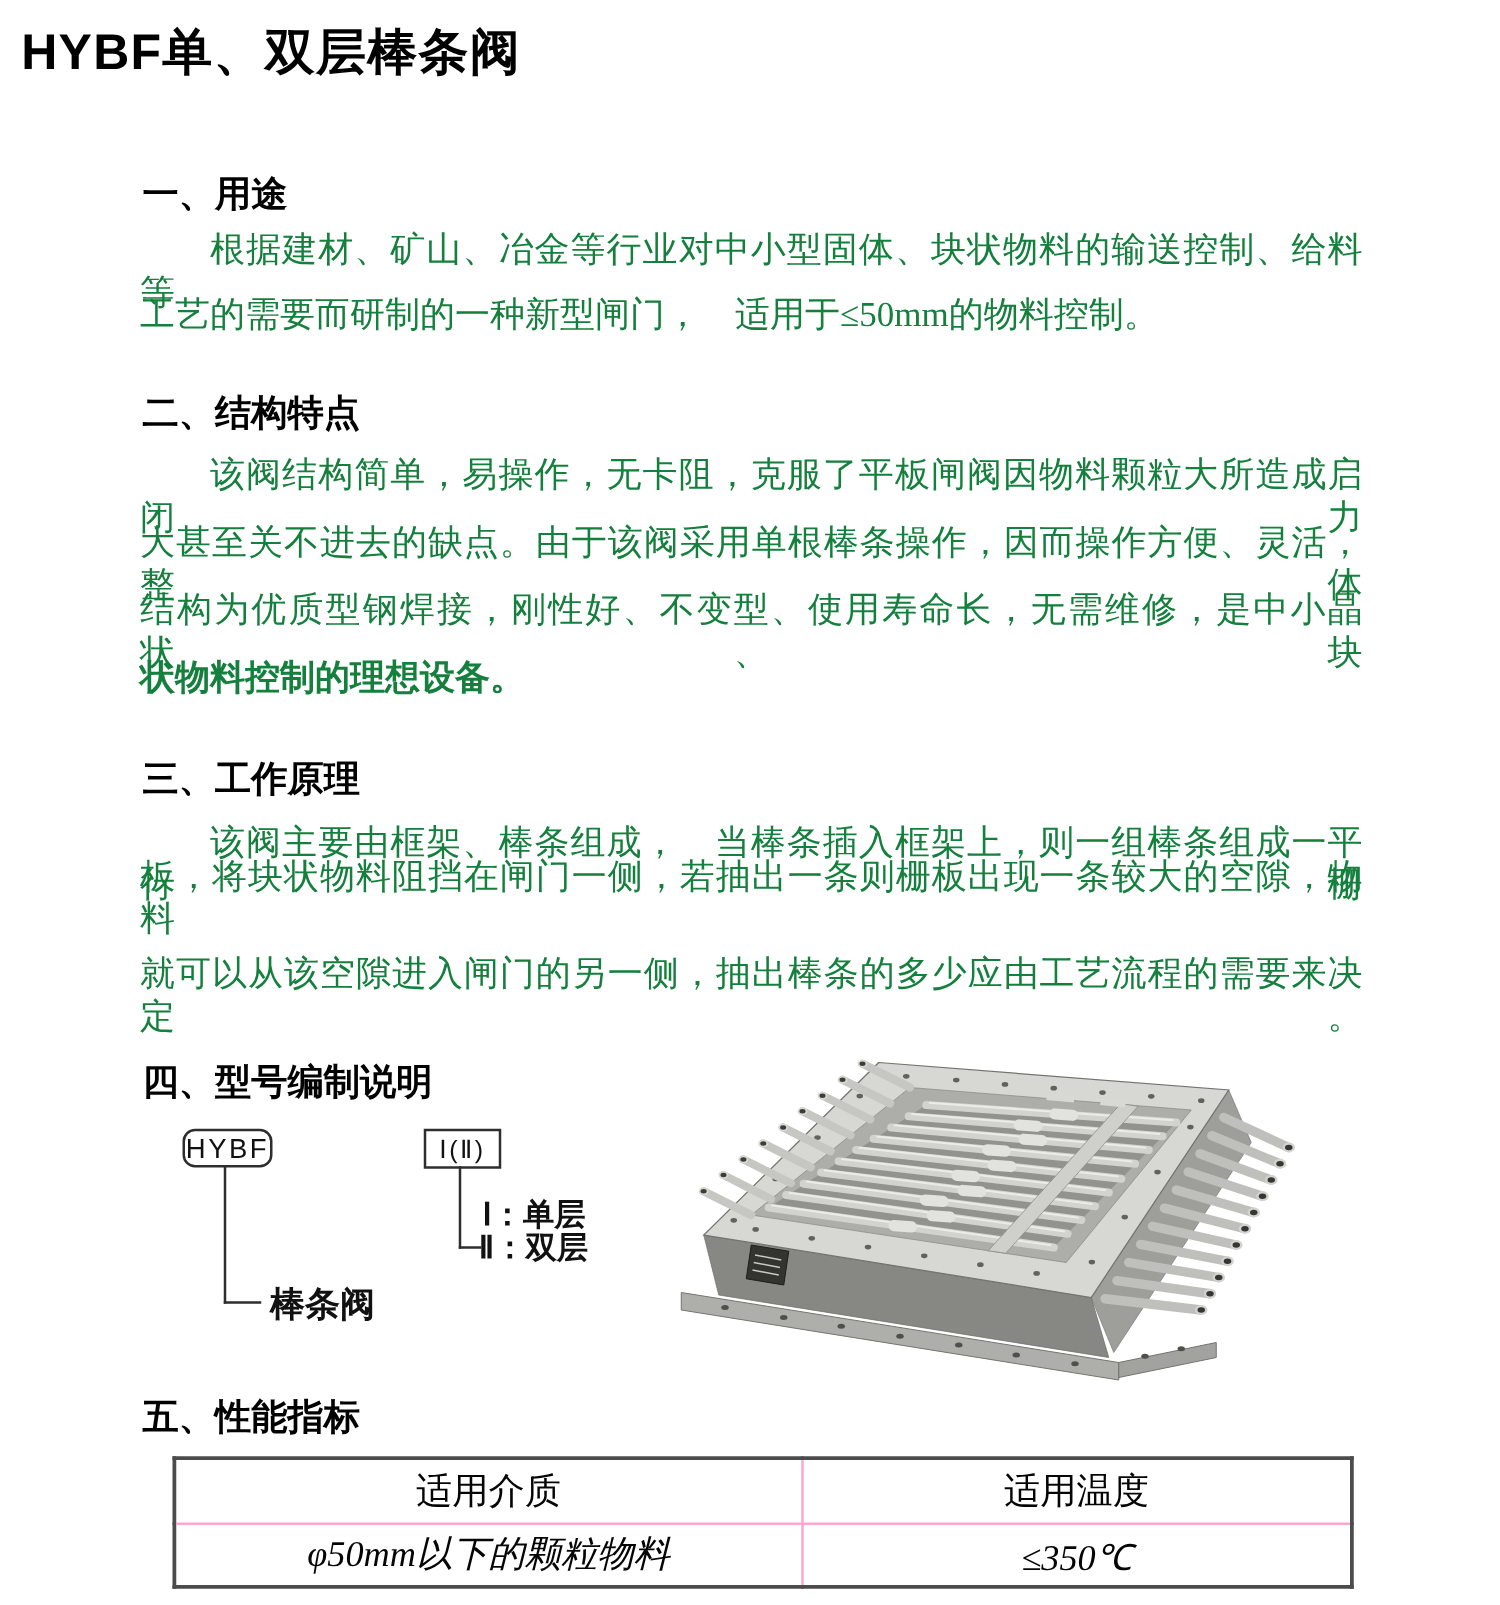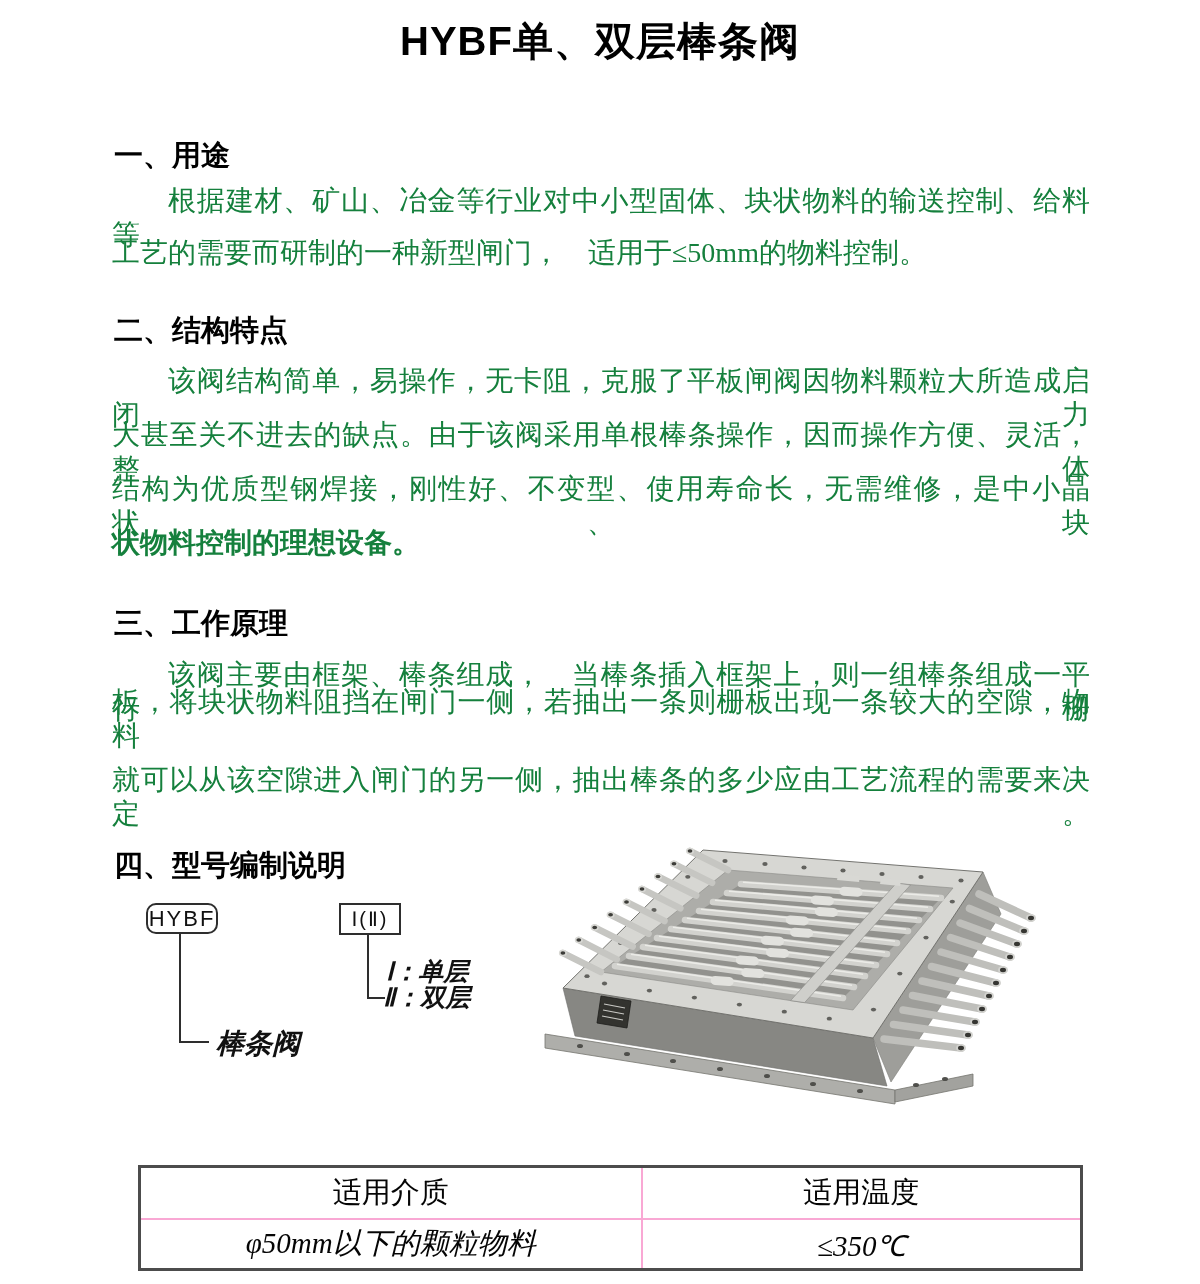--- a/index.html
+++ b/index.html
@@ -1,34 +1,34 @@
 <!DOCTYPE html>
 <html><head>
 <meta charset="utf-8">
 <style>
   html,body{margin:0;padding:0;background:#ffffff;}
   #page{position:relative;width:1200px;height:1284px;background:#fff;overflow:hidden;
         font-family:"Liberation Serif",serif;color:#000;}
-  .title{position:absolute;left:0;right:0;top:14px;text-align:center;
-         font-family:"Liberation Sans",sans-serif;font-weight:700;font-size:40px;letter-spacing:1px;}
+  .title{position:absolute;left:0;right:0;top:14px;text-align:left;
+         font-family:"Liberation Sans",sans-serif;font-weight:700;font-size:40px;letter-spacing:1px;padding-left:17px;}
   .h{position:absolute;left:114px;white-space:nowrap;
      font-family:"Liberation Sans",sans-serif;font-weight:700;font-size:29px;}
   .bl{position:absolute;left:112px;width:978px;font-size:28px;color:#15803d;line-height:34px;}
   .bl.j{text-align:justify;text-align-last:justify;}
   .bl.ind{text-indent:56px;}
   .dbox{position:absolute;border:2px solid #2e2e2e;background:#fff;display:flex;align-items:center;
         justify-content:center;font-family:"Liberation Sans",sans-serif;color:#111;}
   #box-hybf{left:146px;top:903px;width:68px;height:27px;font-size:22px;letter-spacing:2px;font-weight:500;border-radius:10px;}
   #box-layer{left:339px;top:903px;width:58px;height:28px;font-size:20px;letter-spacing:2px;font-weight:500;}
   .dline{position:absolute;background:#2e2e2e;}
   #vline-hybf{left:179px;top:932px;width:2px;height:111px;}
   #hline-hybf{left:179px;top:1041px;width:30px;height:2px;}
   #vline-layer{left:367px;top:933px;width:2px;height:66px;}
   #hline-layer{left:367px;top:997px;width:18px;height:2px;}
-  .dlabel{position:absolute;font-family:"Liberation Sans",sans-serif;font-weight:600;color:#111;white-space:nowrap;font-style:italic;}
+  .dlabel{position:absolute;font-family:"Liberation Sans",sans-serif;font-weight:600;color:#111;white-space:nowrap;}
   #label-valve{left:216px;top:1025px;font-size:28px;}
   #label-layer1{left:386px;top:955px;font-size:25px;}
   #label-layer2{left:383px;top:981px;font-size:25px;}
   #perf-table{position:absolute;left:138px;top:1165px;width:942px;border-collapse:collapse;
               table-layout:fixed;border:3px solid #4c4c4c;}
   #perf-table td{border:2px solid #f9a8d4;text-align:center;vertical-align:middle;
                  font-family:"Liberation Serif",serif;font-size:29px;color:#050505;padding:0;}
   #perf-table tr.hdr td{height:50px;}
   #perf-table tr.row td{height:48px;font-style:italic;}
   #photo{position:absolute;left:543px;top:838px;width:505px;height:267px;}
@@ -235,20 +235,21 @@
           <ellipse cx="99" cy="51" rx="2.4" ry="1.8"></ellipse>
         <ellipse cx="83.5" cy="64" rx="2.4" ry="1.8"></ellipse>
           <ellipse cx="67.6" cy="76.8" rx="2.4" ry="1.8"></ellipse>
         <ellipse cx="51.7" cy="89.5" rx="2.4" ry="1.8"></ellipse>
           <ellipse cx="35.8" cy="102" rx="2.4" ry="1.8"></ellipse>
         <ellipse cx="19.9" cy="115" rx="2.4" ry="1.8"></ellipse>
       </g>
     </g>
   </svg>
 
+  <div class="h" style="top:1114px;">五、性能指标</div>
   <table id="perf-table">
     <colgroup>
         <col style="width:502px">
         <col style="width:440px">
       </colgroup>
     <tbody>
         <tr class="hdr">
       <td>适用介质</td>
       <td>适用温度</td>
     </tr>

